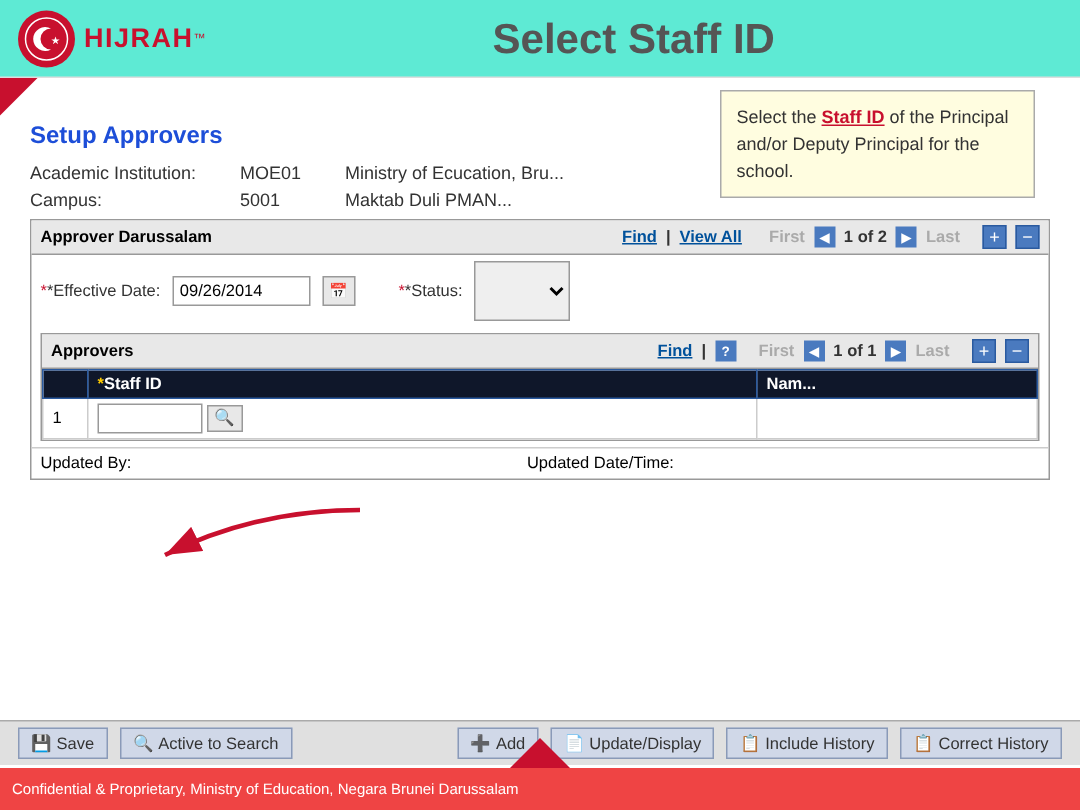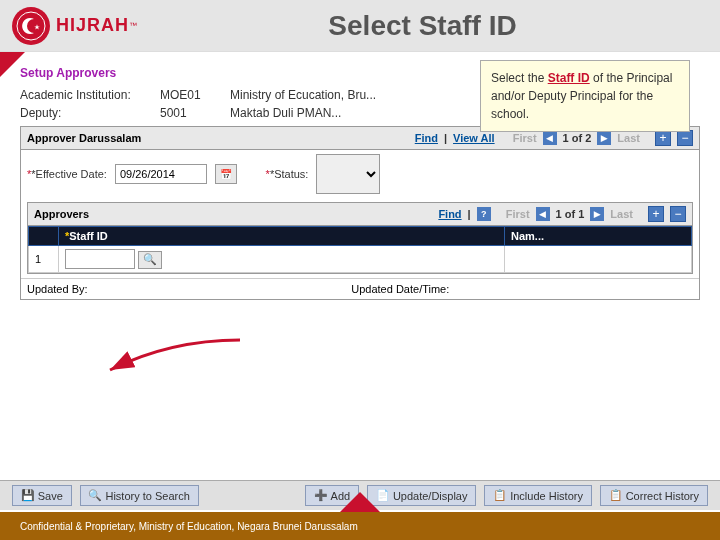--- a/index.html
+++ b/index.html
@@ -1,20 +1,20 @@
 <!DOCTYPE html>
 <html><head>
   <meta charset="utf-8">
   <style>
     * { box-sizing: border-box; margin: 0; padding: 0; }
     body { font-family: Arial, sans-serif; font-size: 12px; background: #fff; width: 720px; height: 540px; overflow: hidden; position: relative; }
 
     
     #header {
-      background: #e5e5e5;
+      background: #5eead4;
       display: flex;
       align-items: center;
       justify-content: space-between;
       padding: 6px 12px;
       border-bottom: 1px solid #ddd;
       height: 52px;
     }
     #logo-area {
       display: flex;
       align-items: center;
@@ -35,23 +35,23 @@
 
     
     #main-content {
       position: relative;
       z-index: 1;
       padding: 8px 20px;
     }
 
     
     #setup-heading {
-      font-size: 12px; font-weight: bold; color: #a21caf;
+      font-size: 16px; font-weight: bold; color: #1d4ed8;
       margin-bottom: 8px;
-      margin-top: 2px;
+      margin-top: 18px;
     }
 
     
     .info-row {
       display: flex;
       align-items: center;
       margin-bottom: 4px;
       font-size: 12px;
     }
     .info-label { color: #333; width: 140px; }
@@ -175,24 +175,24 @@
       cursor: pointer;
       display: flex; align-items: center; gap: 3px;
       color: #333;
     }
     .toolbar-sep { flex: 1; }
 
     
     #footer {
       position: absolute;
       bottom: 0; left: 0; right: 0;
-      background: #a16207;
+      background: #ef4444;
       color: #fff;
       font-size: 10px;
-      padding: 2px 20px;
+      padding: 2px 8px;
       height: 28px;
       display: flex; align-items: center;
       z-index: 5;
     }
 
     
     #left-shape {
       position: absolute;
       left: 0; top: 52px;
       width: 0; height: 0;
@@ -232,21 +232,21 @@
 <div id="main-content" style="margin-top:4px;">
 
   <div id="setup-heading">Setup Approvers</div>
 
   <div class="info-row">
     <span class="info-label">Academic Institution:</span>
     <span class="info-value">MOE01</span>
     <span class="info-desc">Ministry of Ecucation, Bru...</span>
   </div>
   <div class="info-row">
-    <span class="info-label">Deputy:</span>
+    <span class="info-label">Campus:</span>
     <span class="info-value">5001</span>
     <span class="info-desc">Maktab Duli PMAN...</span>
   </div>
 
   <div class="section-box" style="margin-top:6px;">
     <div class="section-header">
       <span>Approver Darussalam</span>
       <div class="section-header-right">
         <span class="nav-link">Find</span>
         <span class="nav-sep">|</span>
@@ -335,21 +335,21 @@
   </svg>
 </div>
 
 <div id="bottom-toolbar">
   <button class="toolbar-btn">
     <span>💾</span>
     <span>Save</span>
   </button>
   <button class="toolbar-btn">
     <span>🔍</span>
-    <span>History to Search</span>
+    <span>Active to Search</span>
   </button>
   <div class="toolbar-sep"></div>
   <button class="toolbar-btn">
     <span>➕</span>
     <span>Add</span>
   </button>
   <button class="toolbar-btn">
     <span>📄</span>
     <span>Update/Display</span>
   </button>

